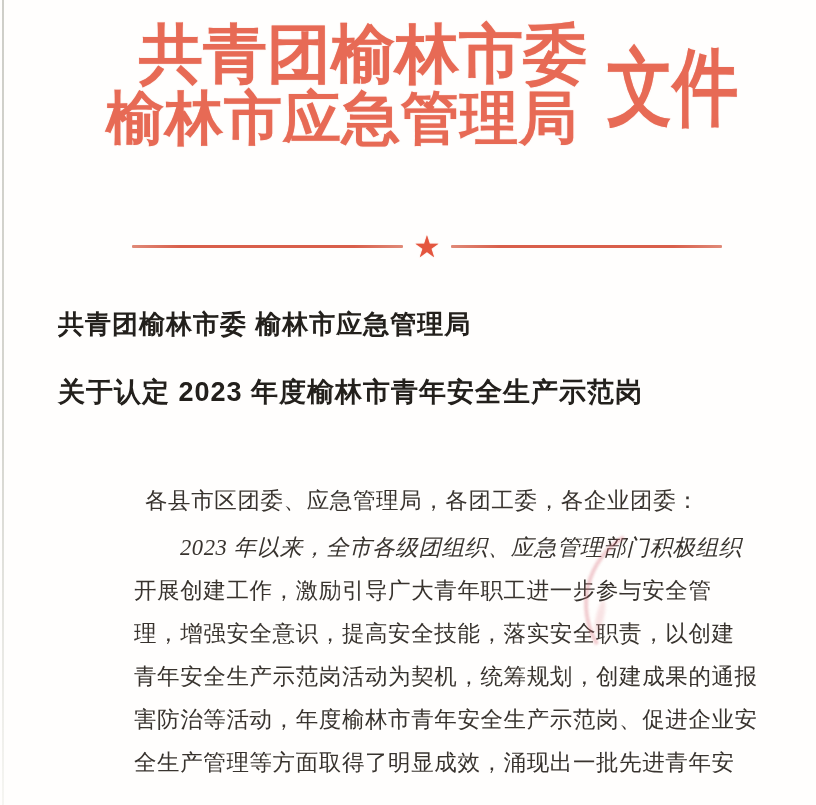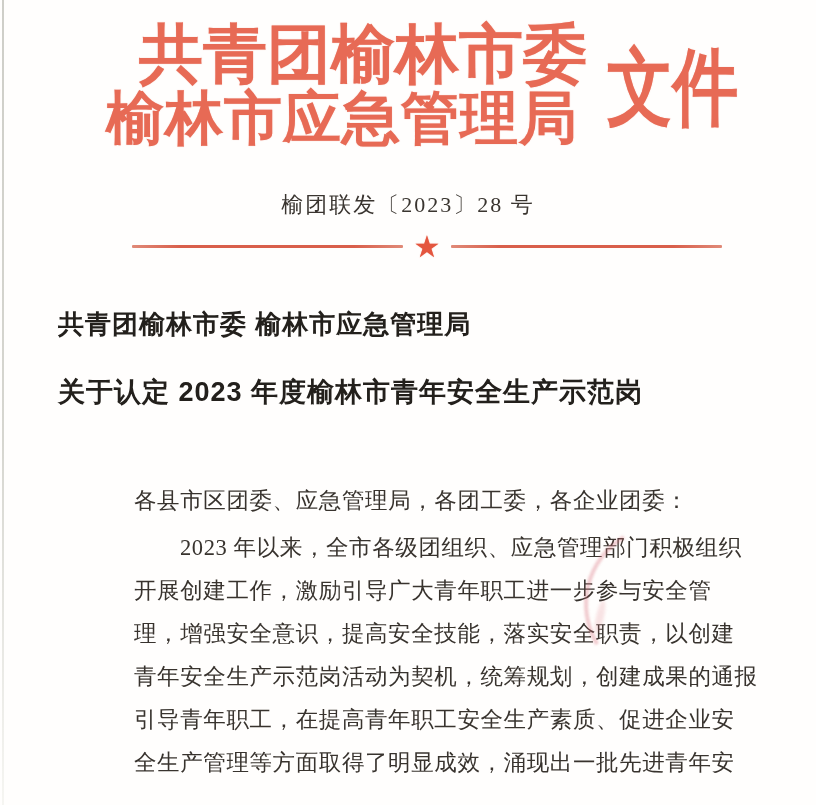--- a/index.html
+++ b/index.html
@@ -99,22 +99,22 @@
     width: 575px;
     color: #38332e;
     font-size: 22.5px;
   }
   .body-line {
     height: 43px;
     line-height: 43px;
     letter-spacing: .6px;
     white-space: nowrap;
   }
-  .salutation { margin-bottom: 4px; }
-  .indented { text-indent: 46px; }
+  .salutation { margin-bottom: 4px; margin-left: 11px; }
+  .indented { text-indent: 46px; font-style: italic; }
   
   .seal-bleed {
     position: absolute;
     left: 584px; top: 524px;
     width: 152px; height: 152px;
     border-radius: 50%;
     border: 4px solid transparent;
     border-left-color: rgba(214,105,118,.34);
     transform: rotate(14deg);
     filter: blur(1px);
@@ -154,41 +154,40 @@
         <span>市</span>
         <span>应</span>
         <span>急</span>
         <span>管</span>
         <span>理</span>
         <span>局</span>
       </div>
     <div class="doc-type-label">文件</div>
   </div>
 
-  <div class="doc-number">榆团联发〔2023〕28 号</div>
 
   <div class="separator">
     <div class="rule"></div>
     <div class="star">★</div>
     <div class="rule"></div>
   </div>
 
   <div class="title-block">
     <div class="title-line-1">共青团榆林市委 榆林市应急管理局</div>
     <div class="title-line-2">关于认定 2023 年度榆林市青年安全生产示范岗</div>
   </div>
 
   <div class="body-block">
     <div class="body-line salutation">各县市区团委、应急管理局，各团工委，各企业团委：</div>
     <div id="paragraph-lines">
         <div class="body-line indented">2023 年以来，全市各级团组织、应急管理部门积极组织</div>
         <div class="body-line">开展创建工作，激励引导广大青年职工进一步参与安全管</div>
         <div class="body-line">理，增强安全意识，提高安全技能，落实安全职责，以创建</div>
         <div class="body-line">青年安全生产示范岗活动为契机，统筹规划，创建成果的通报</div>
-        <div class="body-line">引导青年职工，在提高青年职工安全生产素质、促进企业安</div>
+        <div class="body-line">害防治等活动，年度榆林市青年安全生产示范岗、促进企业安</div>
         <div class="body-line">全生产管理等方面取得了明显成效，涌现出一批先进青年安</div>
       </div>
   </div>
 
   <div class="seal-bleed"></div>
   <div class="seal-bleed-2"></div>
 
 </div>
 
 </body></html>

